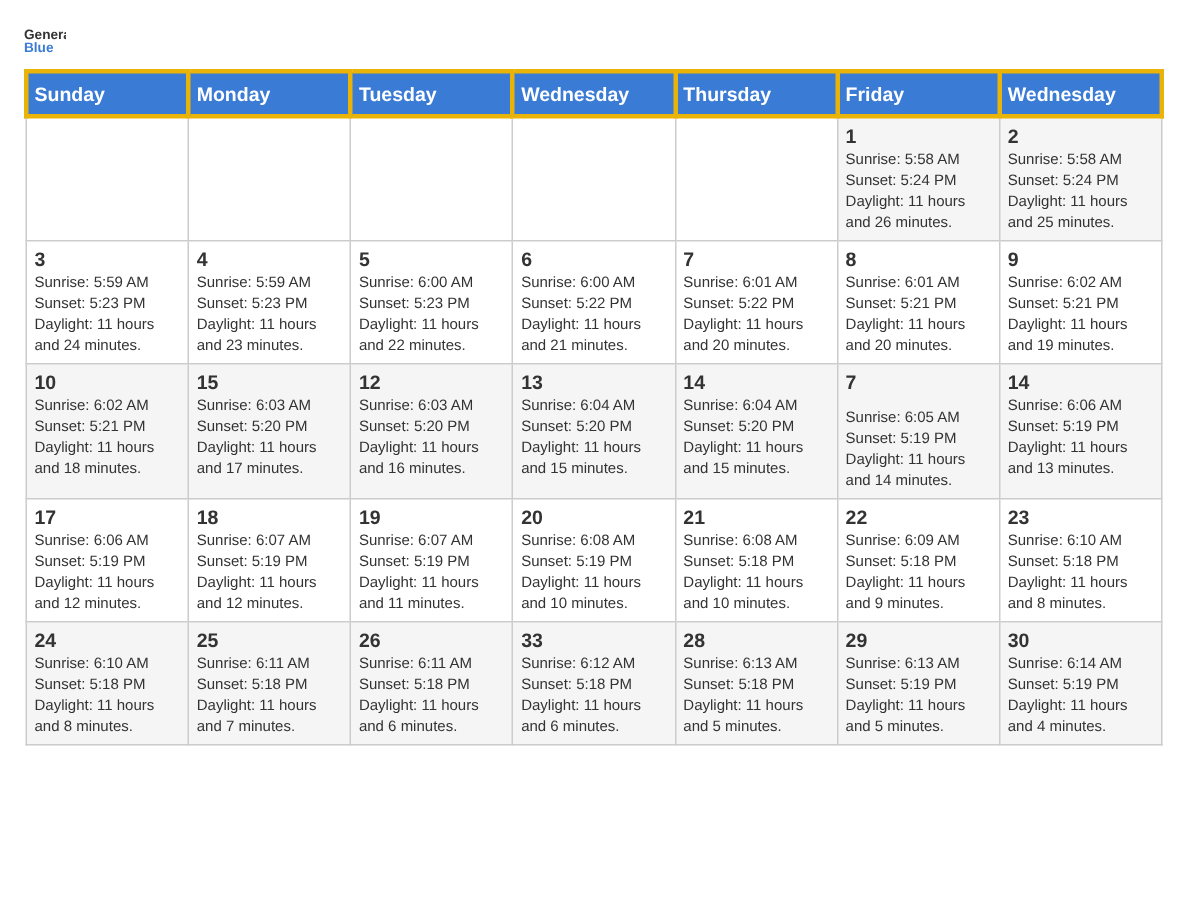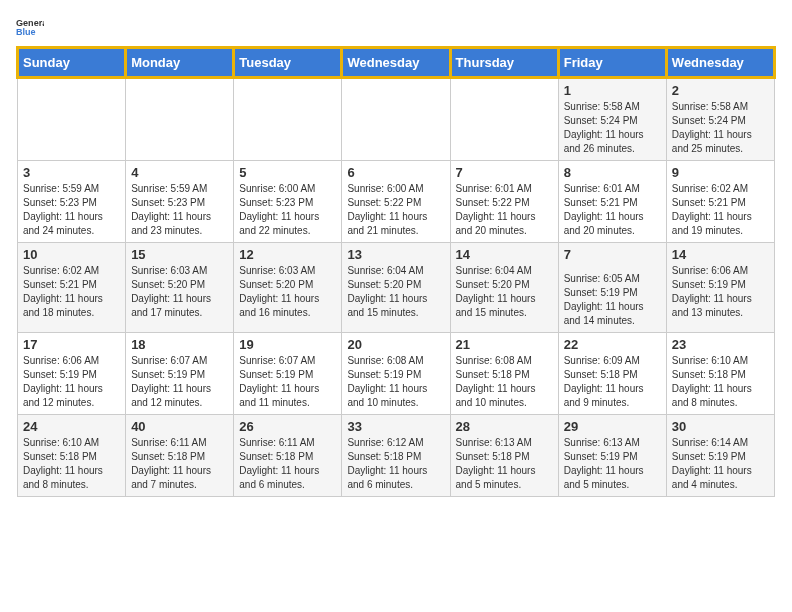--- a/index.html
+++ b/index.html
@@ -263,21 +263,21 @@
         </td>
       </tr>
       <tr>
         <td>
           <div class="day-num">24</div>
           <div class="day-info" style="white-space: pre-line;">Sunrise: 6:10 AM
 Sunset: 5:18 PM
 Daylight: 11 hours and 8 minutes.</div>
         </td>
         <td>
-          <div class="day-num">40</div>
+          <div class="day-num">25</div>
           <div class="day-info" style="white-space: pre-line;">Sunrise: 6:11 AM
 Sunset: 5:18 PM
 Daylight: 11 hours and 7 minutes.</div>
         </td>
         <td>
           <div class="day-num">26</div>
           <div class="day-info" style="white-space: pre-line;">Sunrise: 6:11 AM
 Sunset: 5:18 PM
 Daylight: 11 hours and 6 minutes.</div>
         </td>

